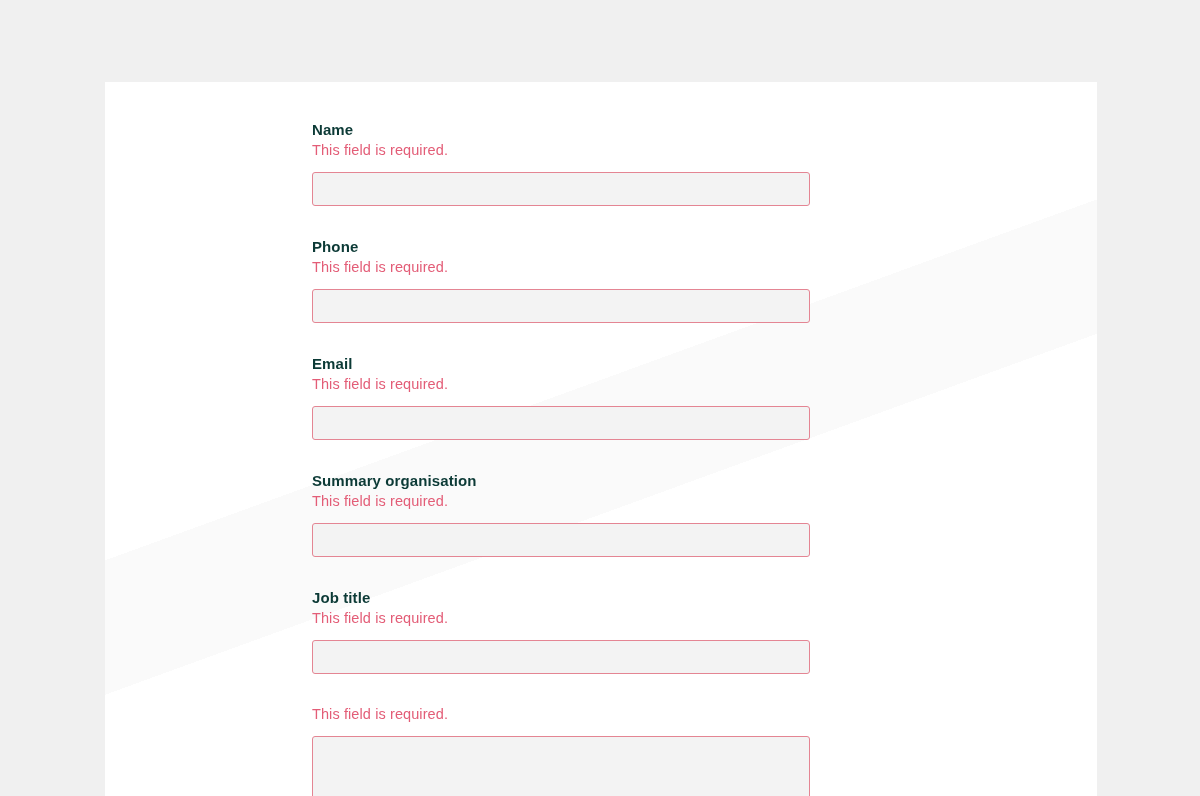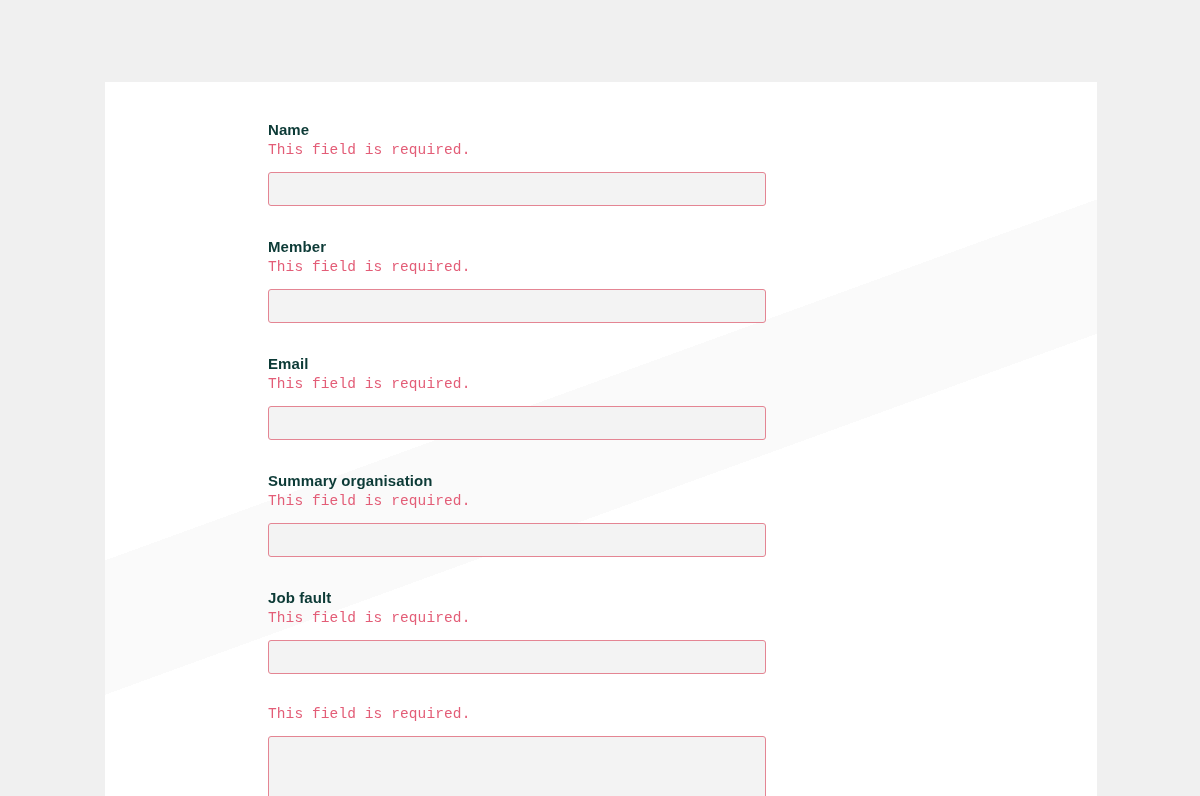--- a/index.html
+++ b/index.html
@@ -9,20 +9,21 @@
     font-family: -apple-system, BlinkMacSystemFont, "Segoe UI", Arial, sans-serif;
     overflow: hidden;
   }
   .card {
     position: absolute;
     left: 105px;
     top: 82px;
     width: 992px;
     height: 714px;
     background: #ffffff;
+    padding-left: 44px;
   }
   
   .diag {
     position: absolute;
     inset: 0;
     background:
       linear-gradient(
         160deg,
         rgba(0,0,0,0) 0%,
         rgba(0,0,0,0) 44.5%,
@@ -46,21 +47,20 @@
     font-weight: 700;
     color: #0c3a36;
     letter-spacing: 0.1px;
     margin-bottom: 4px;
   }
   .err {
     font-size: 14.5px;
     color: #e35d77;
     letter-spacing: 0.1px;
     margin-bottom: 14px;
-    font-family: Liberation Mono, monospace;
   }
   .inp {
     width: 498px;
     height: 34px;
     background: #f3f3f3;
     border: 1px solid #e48593;
     border-radius: 3px;
     padding: 6px 10px;
     font-size: 14px;
     color: #333;
@@ -88,39 +88,39 @@
 
   <div class="form-wrap">
 
     <div class="field">
       <div class="label">Name</div>
       <div class="err">This field is required.</div>
       <input class="inp" type="text" value="" style="">
     </div>
 
     <div class="field">
-      <div class="label">Member</div>
+      <div class="label">Phone</div>
       <div class="err">This field is required.</div>
       <input class="inp" type="text" value="" style="">
     </div>
 
     <div class="field">
       <div class="label">Email</div>
       <div class="err">This field is required.</div>
       <input class="inp" type="text" value="" style="">
     </div>
 
     <div class="field">
       <div class="label">Summary organisation</div>
       <div class="err">This field is required.</div>
       <input class="inp" type="text" value="" style="">
     </div>
 
     <div class="field">
-      <div class="label">Job fault</div>
+      <div class="label">Job title</div>
       <div class="err">This field is required.</div>
       <input class="inp" type="text" value="" style="">
     </div>
 
     <div class="field">
       <div class="err">This field is required.</div>
       <textarea class="ta" value="" style=""></textarea>
     </div>
 
   </div>

